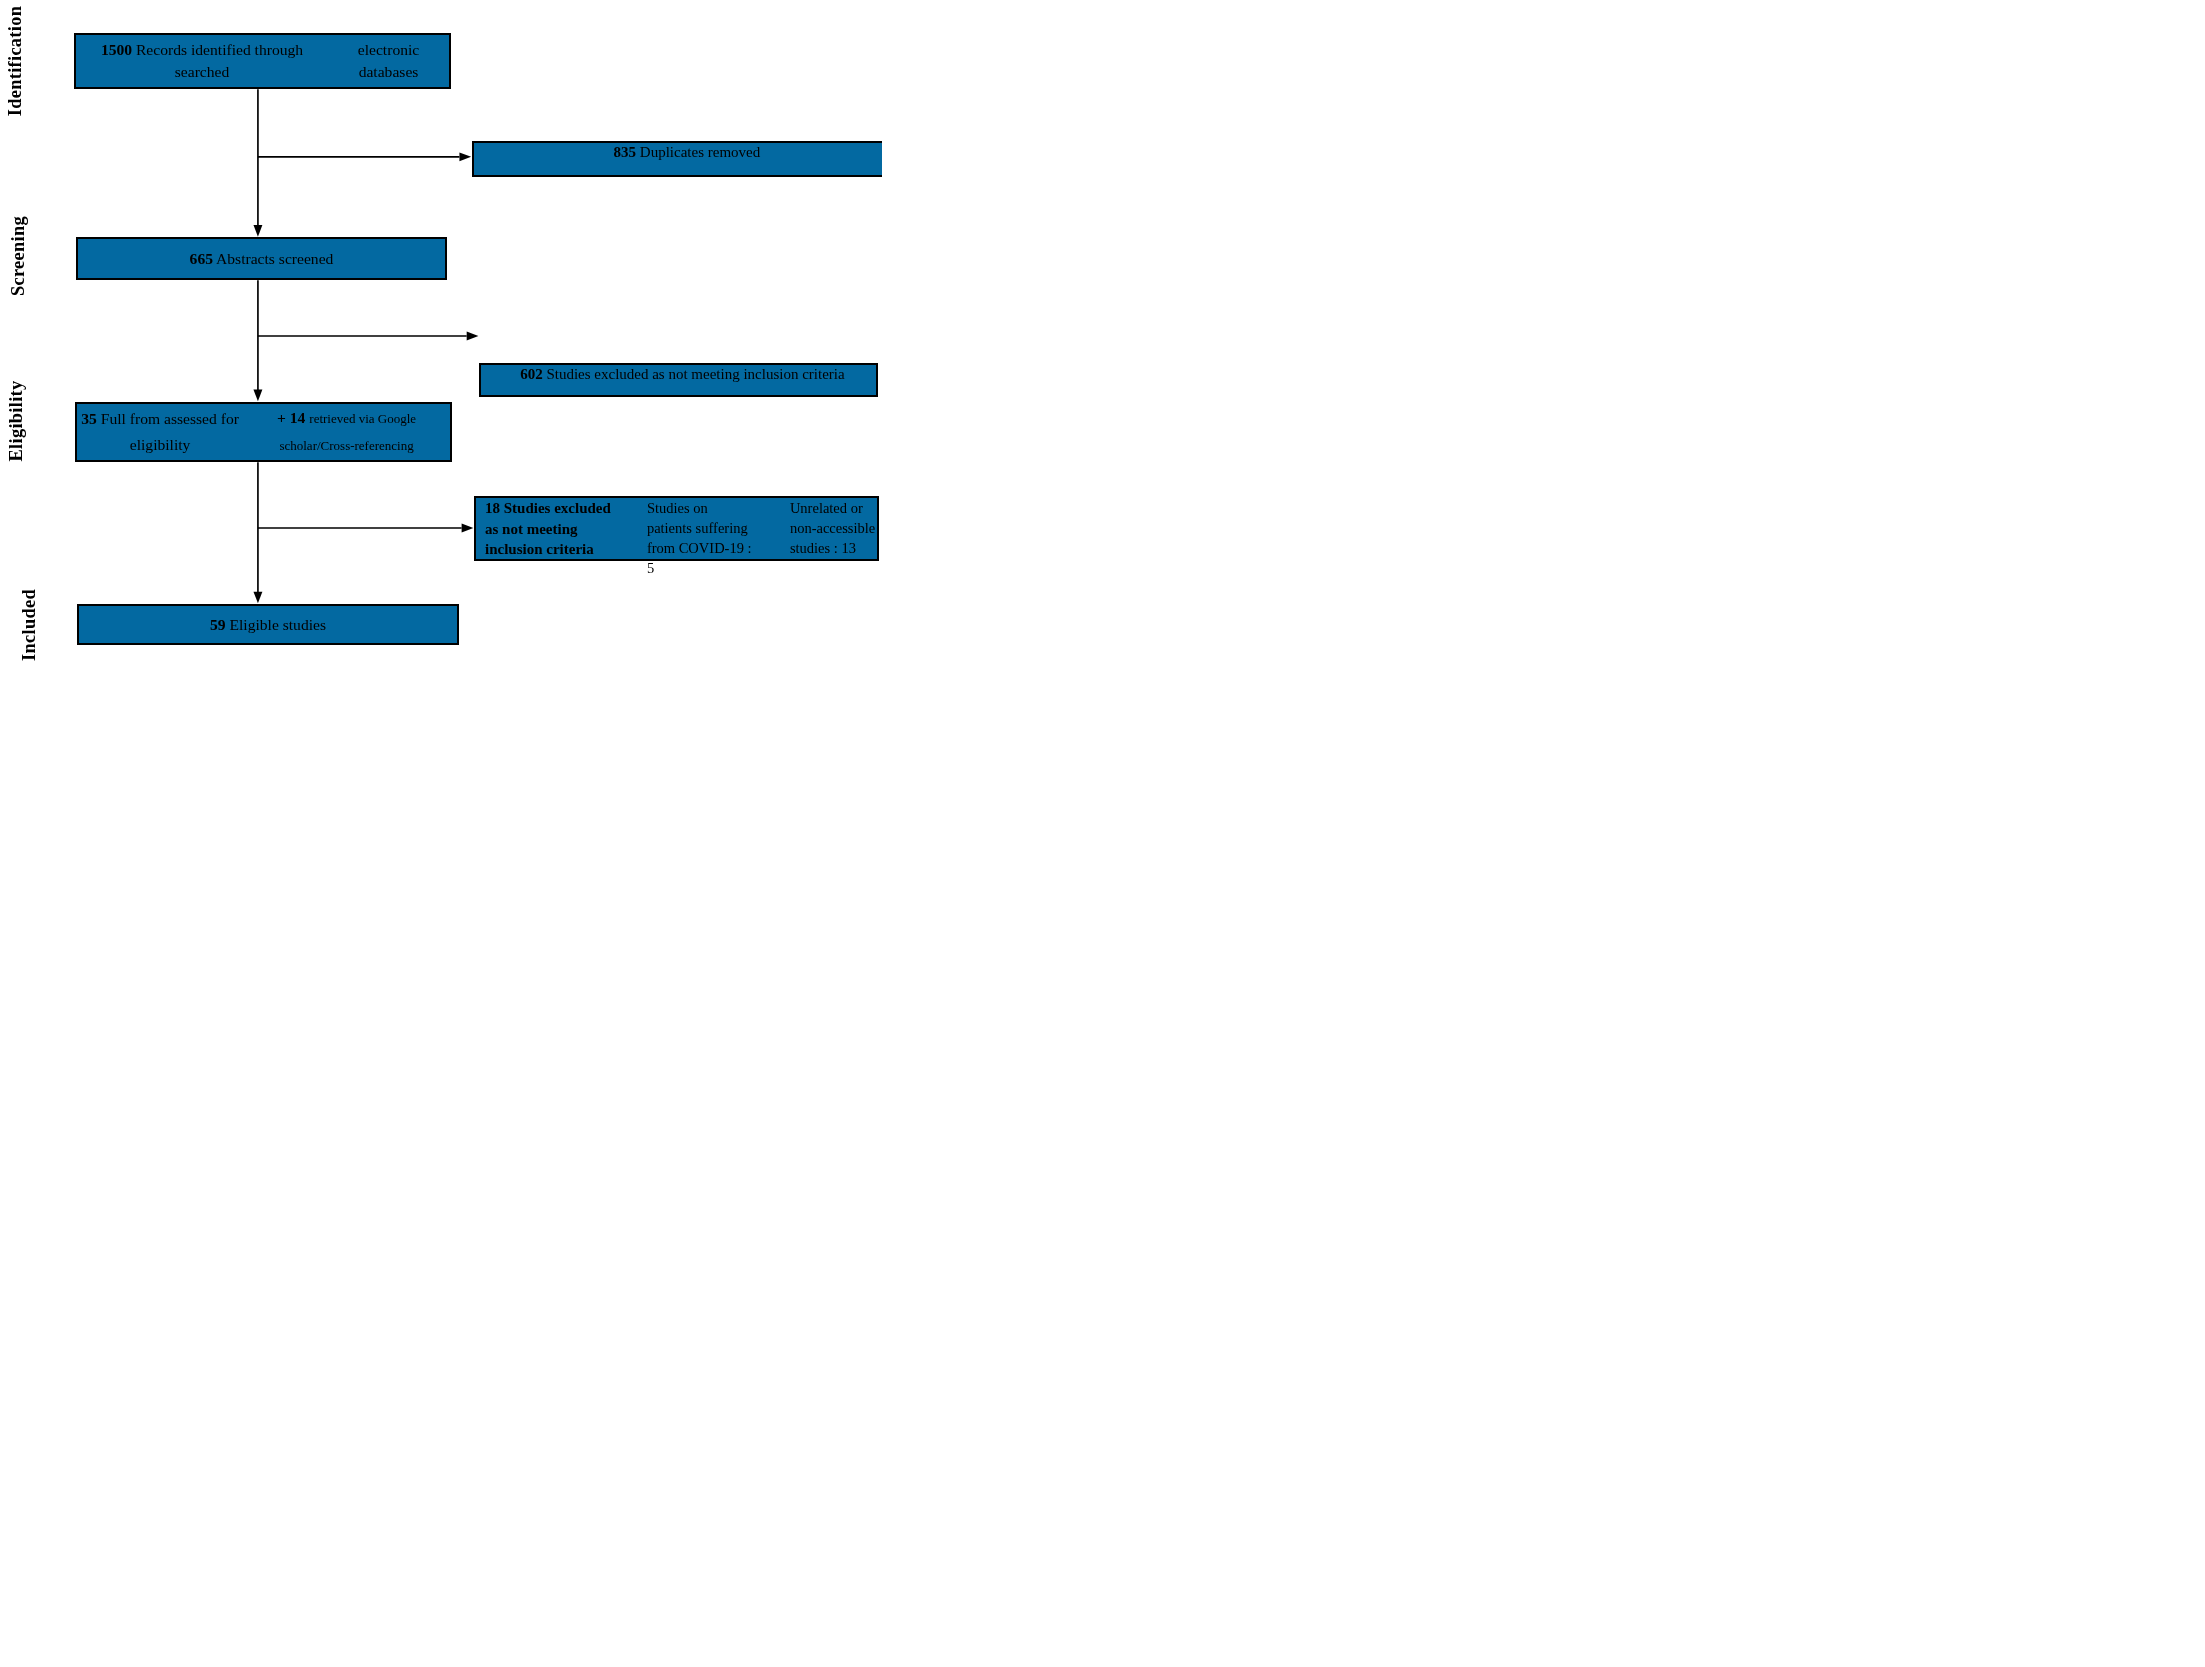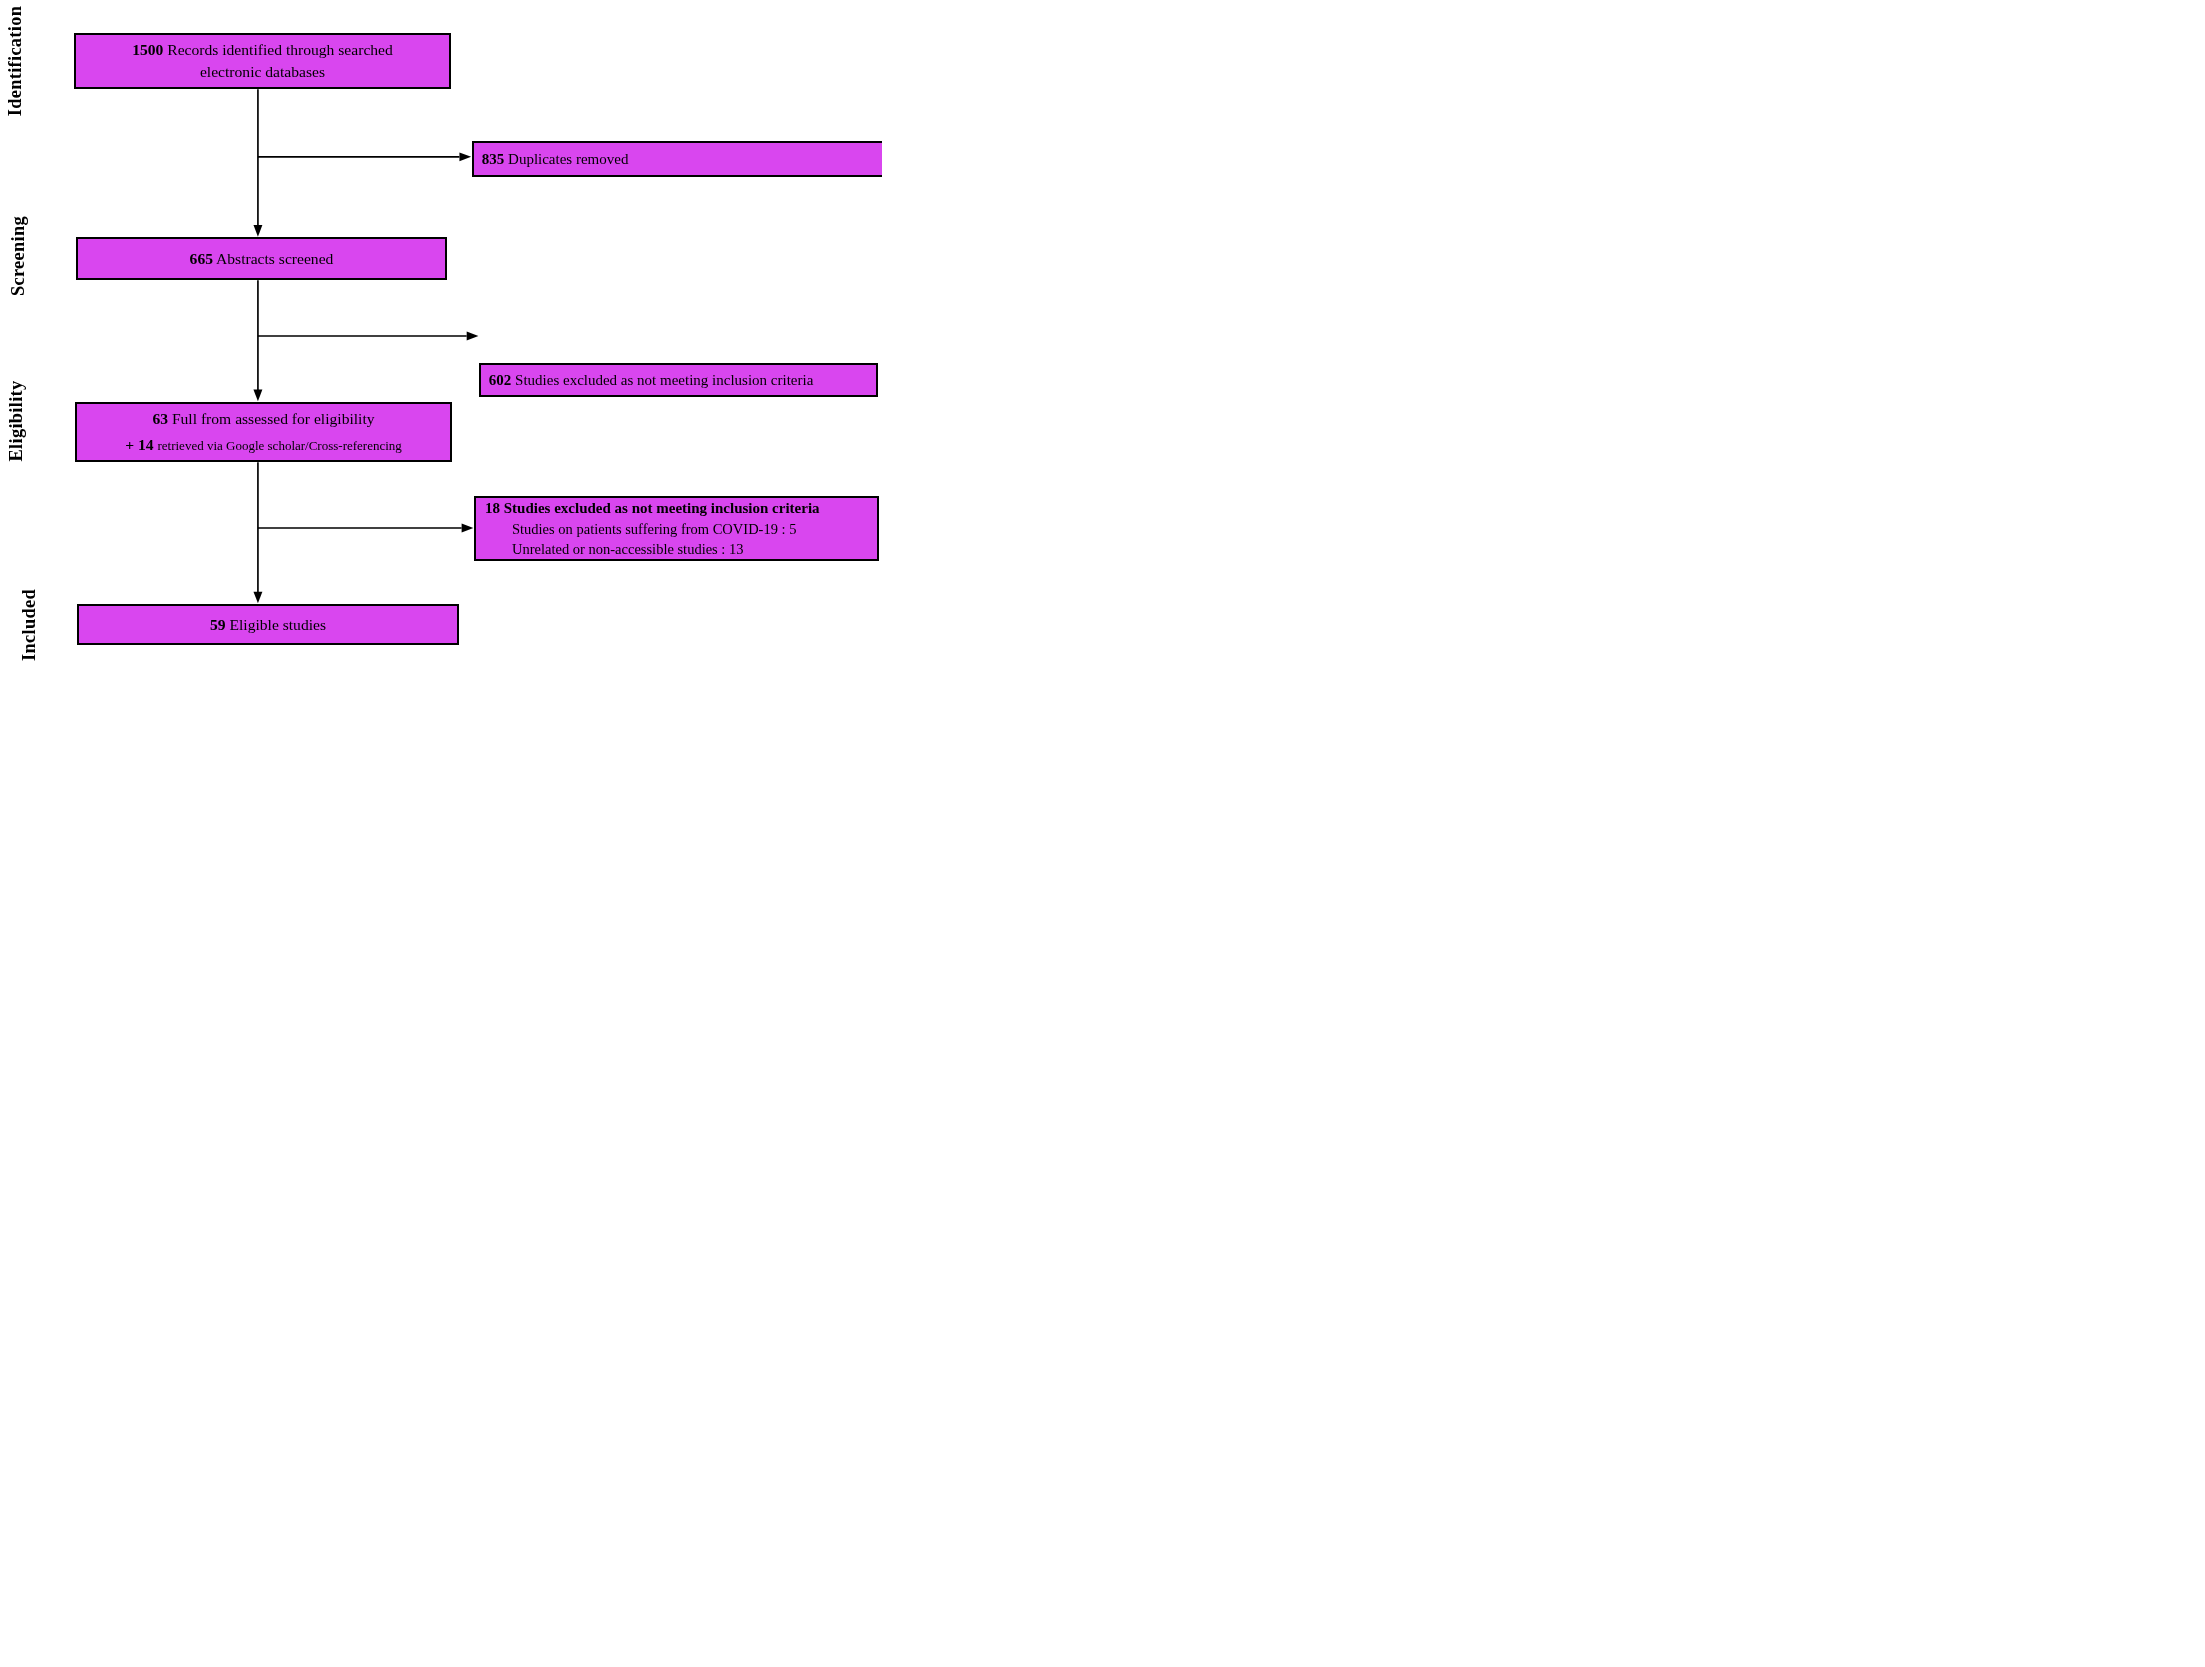--- a/index.html
+++ b/index.html
@@ -6,22 +6,22 @@
   .diagram{
     position:relative;width:882px;height:667px;background:#ffffff;
     font-family:"Liberation Serif",serif;color:#000;overflow:hidden;
   }
   .connectors{position:absolute;left:0;top:0;width:882px;height:667px;}
   .stage{
     position:absolute;font-weight:bold;font-size:18.4px;white-space:nowrap;
     transform:translate(-50%,-50%) rotate(-90deg);letter-spacing:0.3px;
   }
   .box{
-    position:absolute;box-sizing:border-box;border:2.2px solid #000;background:#d946ef;
-    display:flex;flex-direction:column;justify-content:center;
+    position:absolute;box-sizing:border-box;border:2.2px solid #000;background:#0369a1;
+    display:flex;flex-direction:row;justify-content:center;
   }
   .center{align-items:center;text-align:center;font-size:15.6px;line-height:22px;}
   .side{font-size:15px;line-height:19px;padding-left:7.8px;}
   .heading{font-weight:bold;font-size:15px;line-height:20.6px;padding-left:9px;}
   .reason{font-size:14.5px;line-height:20px;padding-left:36px;}
   .small{font-size:13px;}
   b{font-weight:bold;}
 </style>
 </head>
 <body>
@@ -57,21 +57,21 @@
   <div class="box center" style="left:74px;top:33px;width:377px;height:56px;">
     <div><b>1500</b> <span>Records identified through searched</span></div>
     <div>electronic databases</div>
   </div>
 
   <div class="box center" style="left:76px;top:237px;width:371px;height:43px;">
     <div><b>665</b> <span>Abstracts screened</span></div>
   </div>
 
   <div class="box center" style="left:75px;top:402px;width:377px;height:60px;line-height:26px;">
-    <div><b>63</b> <span>Full from assessed for eligibility</span></div>
+    <div><b>35</b> <span>Full from assessed for eligibility</span></div>
     <div><b>+ 14</b> <span class="small">retrieved via Google scholar/Cross-referencing</span></div>
   </div>
 
   <div class="box center" style="left:77px;top:604px;width:382px;height:41px;align-items:center;">
     <div><b>59</b> <span>Eligible studies</span></div>
   </div>
 
   <div class="box side" style="left:472px;top:141px;width:422px;height:36px;justify-content:center;">
     <div><b>835</b> <span>Duplicates removed</span></div>
   </div>

